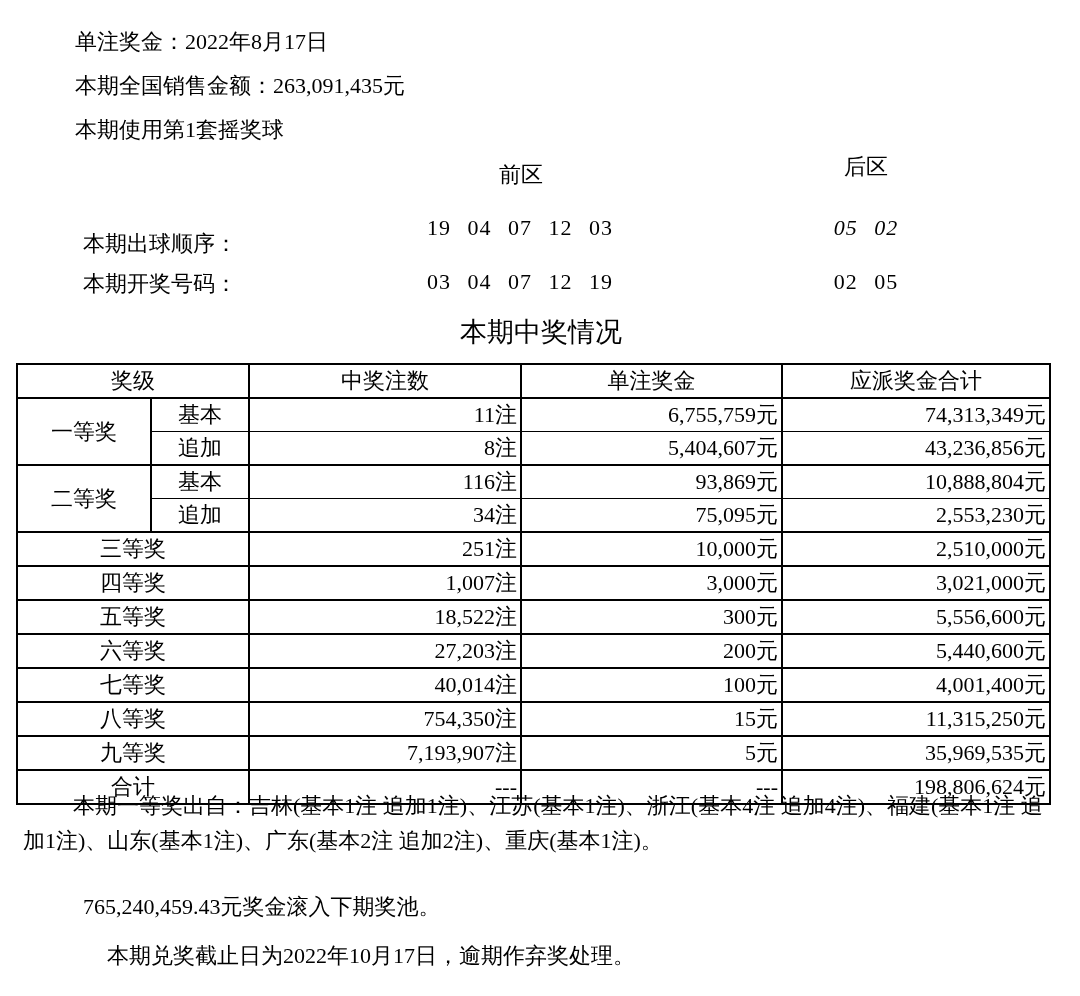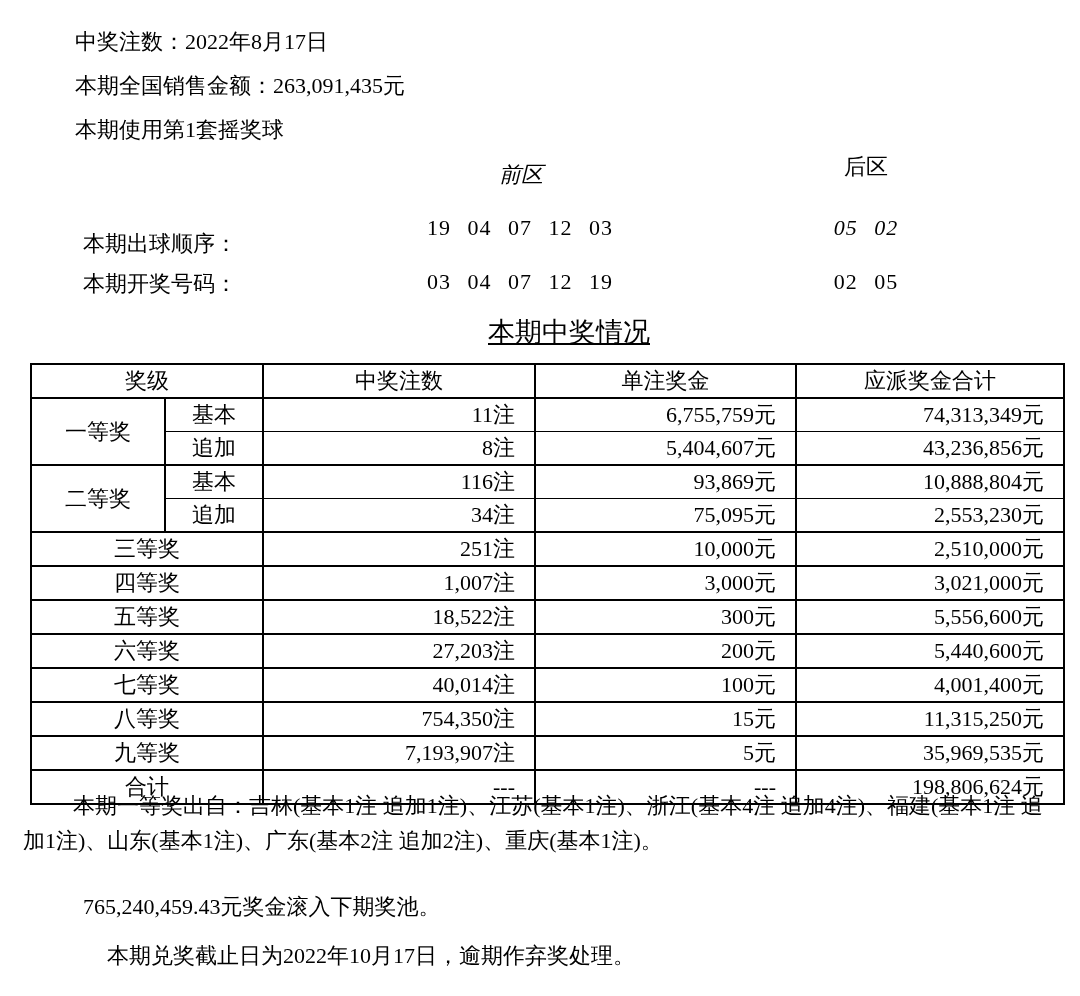--- a/index.html
+++ b/index.html
@@ -25,72 +25,72 @@
   }
   .nums {
     word-spacing: 10px;
     letter-spacing: 1px;
   }
   .doc-title {
     font-size: 27px;
   }
   .prize-table {
     position: absolute;
-    left: 30px;
+    left: 16px;
     top: 363px;
     width: 1033px;
     border-collapse: collapse;
     table-layout: fixed;
     border-radius: 7px;
   }
   .prize-table th,
   .prize-table td {
     border: 2px solid #000000;
     height: 32px;
     padding: 0;
     font-size: 22px;
     font-weight: normal;
     text-align: center;
     vertical-align: middle;
     overflow: hidden;
   }
   .prize-table td.num {
     text-align: right;
-    padding-right: 19px;
+    padding-right: 3px;
   }
   .prize-table .thin-b { border-bottom-width: 1px; }
   .prize-table .thin-t { border-top-width: 1px; }
   .footer-para {
     position: absolute;
     left: 23px;
     top: 788px;
     width: 1035px;
     line-height: 35px;
     text-indent: 50px;
   }
 </style>
 </head>
 <body>
 
-<div class="line" style="left:75px; top:27px;">中奖注数：2022年8月17日</div>
+<div class="line" style="left:75px; top:27px;">单注奖金：2022年8月17日</div>
 <div class="line" style="left:75px; top:71px;">本期全国销售金额：263,091,435元</div>
 <div class="line" style="left:75px; top:115px;">本期使用第1套摇奖球</div>
 
-<div class="line centered" style="left:521px; top:160px;font-style:italic;">前区</div>
+<div class="line centered" style="left:521px; top:160px;">前区</div>
 <div class="line centered" style="left:866px; top:152px;">后区</div>
 
 <div class="line" style="left:83px; top:229px;">本期出球顺序：</div>
 <div class="line centered nums" style="left:520px; top:215px;text-align:center;">19 04 07 12 03</div>
 <div class="line centered nums" style="left:866px; top:215px;font-style:italic;">05 02</div>
 
 <div class="line" style="left:83px; top:269px;">本期开奖号码：</div>
 <div class="line centered nums" style="left:520px; top:269px;">03 04 07 12 19</div>
 <div class="line centered nums" style="left:866px; top:269px;">02 05</div>
 
-<div class="line centered doc-title" style="left:569px; top:314px;text-decoration:underline;">本期中奖情况</div>
+<div class="line centered doc-title" style="left:541px; top:314px;">本期中奖情况</div>
 
 <table class="prize-table">
   <colgroup>
     <col style="width:134px">
       <col style="width:98px">
       <col style="width:272px">
       <col style="width:261px">
       <col style="width:268px">
   </colgroup>
   <tbody>

